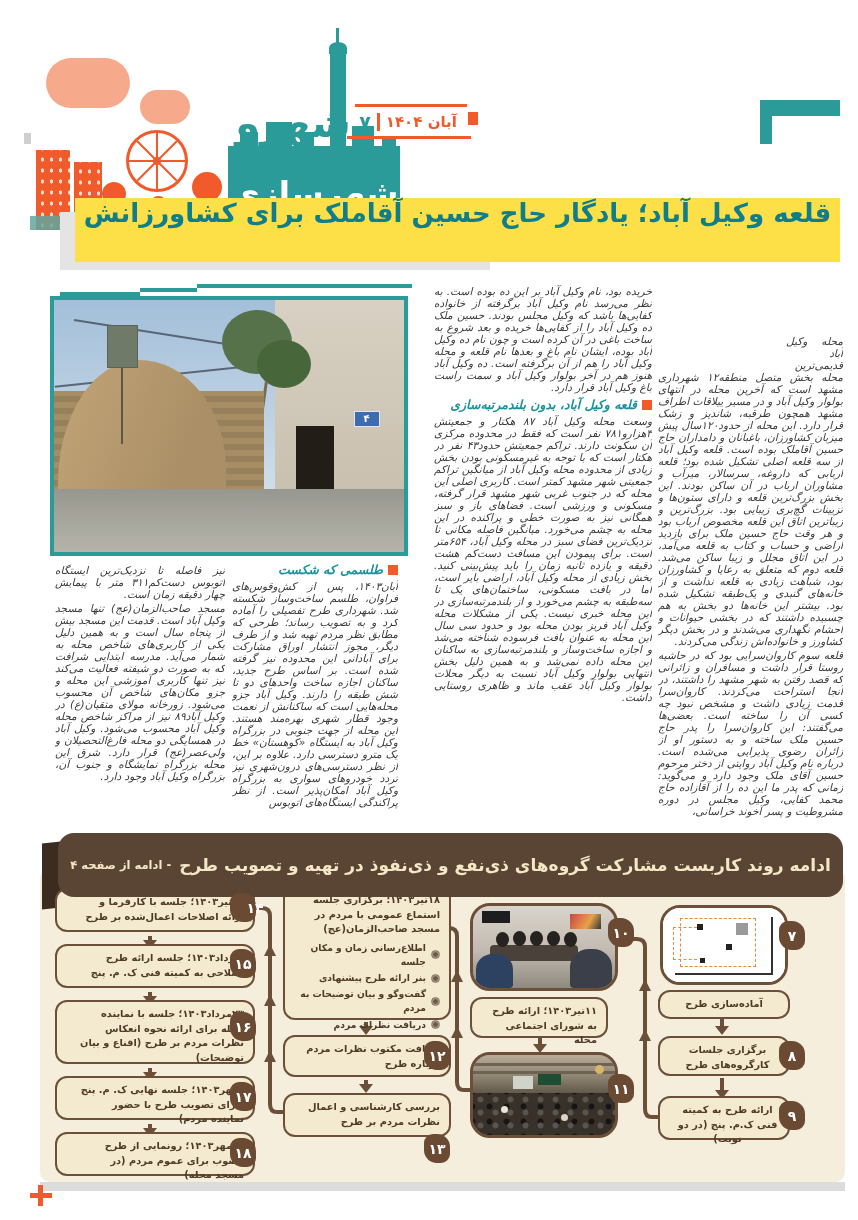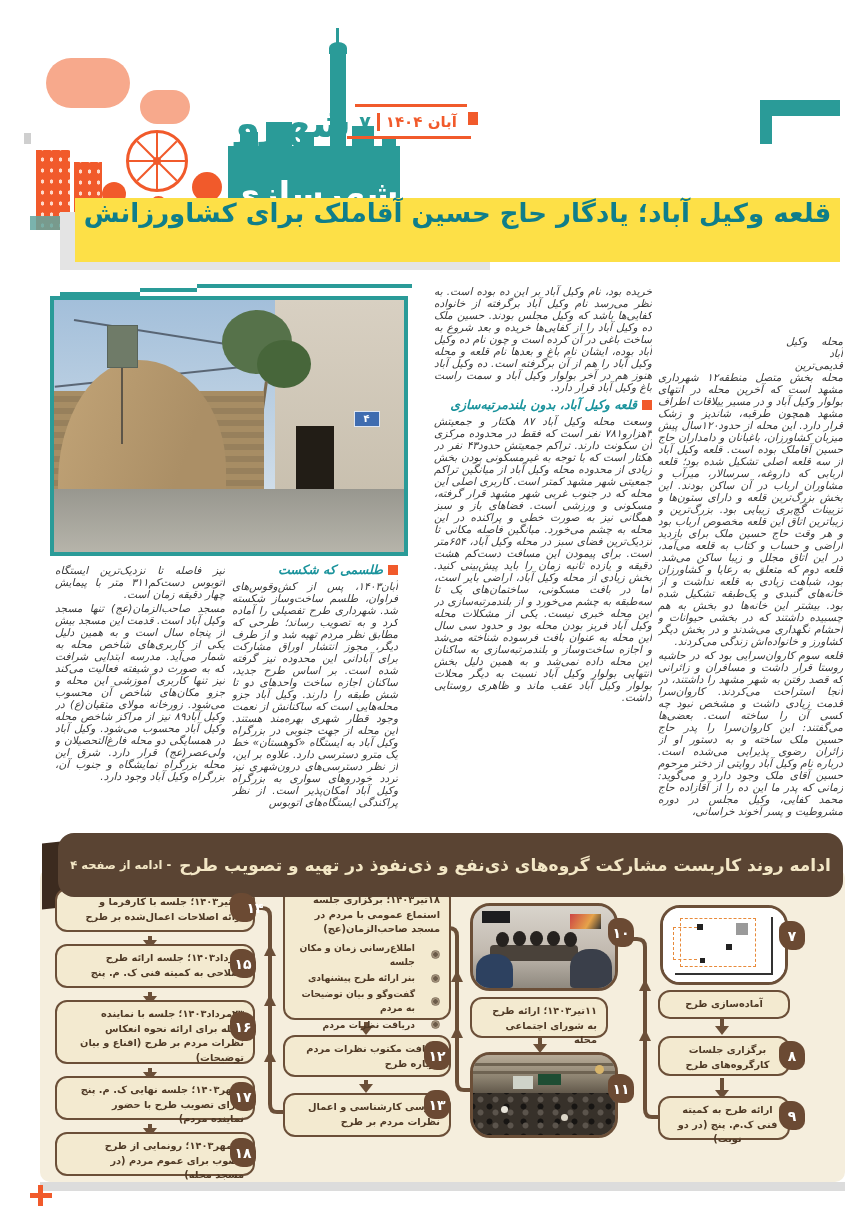--- a/index.html
+++ b/index.html
@@ -75,21 +75,21 @@
   .banner .bt{font-weight:bold;font-size:17px;}
   .banner .bc{font-weight:bold;font-size:11.5px;}
   .panel{left:40px;top:868px;width:805px;height:314px;background:#f5eedd;border-radius:10px;z-index:0;}
   .understrip{left:40px;top:1182px;width:805px;height:9px;background:#dcdcdc;}
   .fnode{background:#f3ead0;border:2.5px solid #6b4f38;border-radius:12px;color:#4f3a26;font-weight:bold;
     font-size:9.8px;line-height:1.5;padding:5px 9px;text-align:right;z-index:2;}
   .fphoto{border:3px solid #6b4f38;border-radius:20px;overflow:hidden;z-index:2;background:#999;}
   .badge{width:26px;height:29px;background:#6b4a33;color:#fff;font-weight:bold;font-size:14px;
     display:flex;align-items:center;justify-content:center;border-radius:9px 13px 9px 13px;z-index:4;}
   .hear-title{font-weight:bold;font-size:9.8px;color:#4f3a26;margin-bottom:4px;}
-  .hear li{list-style:none;display:flex;align-items:center;gap:16px;margin:2.5px 0;font-size:9.2px;font-weight:bold;color:#4f3a26;}
+  .hear li{list-style:none;display:flex;align-items:center;gap:5px;margin:2.5px 0;font-size:9.2px;font-weight:bold;color:#4f3a26;}
   .donut{width:9px;height:9px;border-radius:50%;flex:0 0 auto;
     background:radial-gradient(circle,#6b5b49 2px,#a5957d 2.5px 4.5px);border:1px solid #8a7a66;}
   .svgwrap{left:0;top:0;width:858px;height:1220px;z-index:1;pointer-events:none;}
 
   
   .plan{position:absolute;inset:0;background:#fff;}
   .plan .dash{position:absolute;border:1.5px dashed #e88a3a;}
   .plan .blk{position:absolute;background:#222;}
   .plan .gry{position:absolute;background:#9a9a9a;}
   .plan .ln{position:absolute;background:#333;}
@@ -350,21 +350,21 @@
           <span class="donut"></span>
           <span>جمع‌بندی نظرات</span>
         </li>
     </ul>
   </div>
   <div class="abs fnode" style="left:283px;top:1035px;width:168px;height:42px;padding-left:20px;"><span>دریافت مکتوب نظرات مردم درباره طرح</span></div>
   <div class="abs badge" style="left:424px;top:1041px;">
       <span>۱۲</span>
     </div>
   <div class="abs fnode" style="left:283px;top:1093px;width:168px;height:44px;padding-left:20px;"><span>بررسی کارشناسی و اعمال نظرات مردم بر طرح</span></div>
-  <div class="abs badge" style="left:424px;top:1090px;border-radius:11px;">
+  <div class="abs badge" style="left:424px;top:1134px;">
       <span>۱۳</span>
     </div>
 
   <div class="abs fnode" style="left:55px;top:888px;width:200px;height:44px;padding-left:22px;"><span>۳۰تیر۱۴۰۳؛ جلسه با کارفرما و ارائه اصلاحات اعمال‌شده بر طرح</span></div>
   <div class="abs badge" style="left:230px;top:893px;padding-left:24px;">
       <span>۱۴</span>
     </div>
   <div class="abs fnode" style="left:55px;top:944px;width:200px;height:44px;padding-left:22px;"><span>امرداد۱۴۰۳؛ جلسه ارائه طرح اصلاحی به کمیته فنی ک. م. پنج</span></div>
   <div class="abs badge" style="left:230px;top:949px;">
       <span>۱۵</span>

